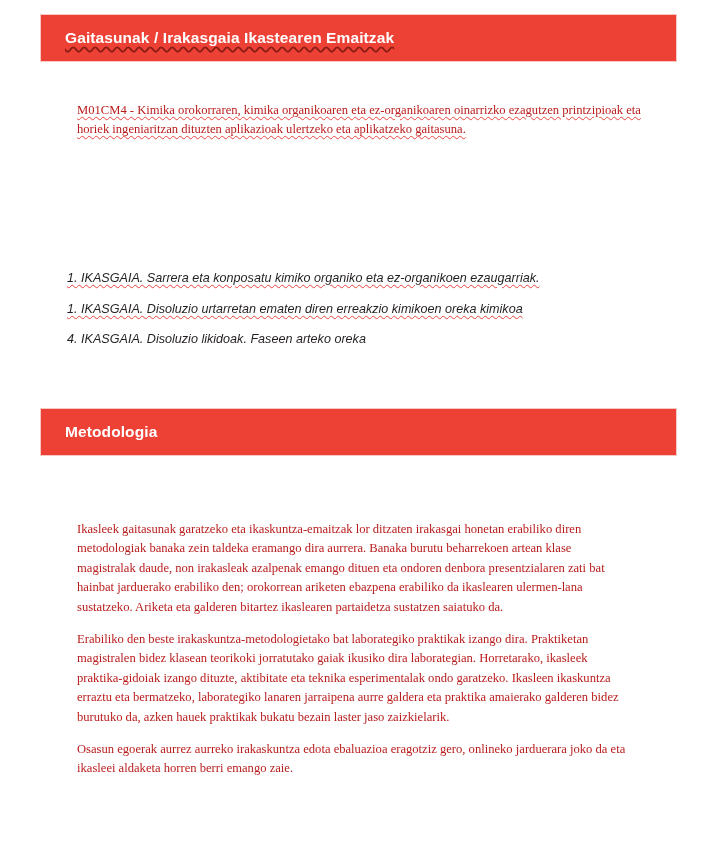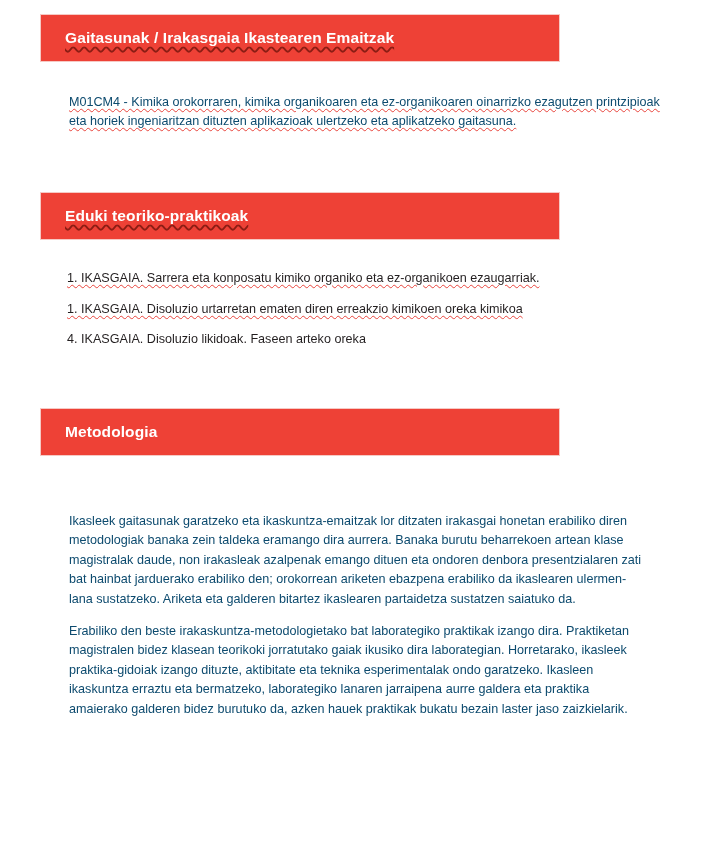--- a/index.html
+++ b/index.html
@@ -20,21 +20,21 @@
     position: relative;
     width: 702px;
     height: 848px;
     box-sizing: border-box;
   }
 
   
   .banner {
     position: absolute;
     left: 40px;
-    width: 520px;
+    width: 637px;
     box-sizing: border-box;
     background: #ee4136;
     border: 1px solid #f6c9c4;
     display: flex;
     align-items: center;
     padding-left: 24px;
   }
   .banner-title {
     color: #ffffff;
     font-size: 15.5px;
@@ -56,23 +56,24 @@
   
   .block {
     position: absolute;
     left: 65px;
     width: 596px;
     box-sizing: border-box;
   }
   .para {
     font-size: 12.6px;
     line-height: 19.4px;
-    color: #0c4a6e;
-    margin: 4px;
+    color: #b91c1c;
+    margin: 12px;
     text-align: left;
+    font-family: Liberation Serif, serif;
   }
   .para + .para { margin-top: 13px; }
 
   .spell-red {
     text-decoration: underline wavy #e8443c;
     text-decoration-thickness: 1px;
     text-underline-offset: 2px;
   }
 
   #competency-text { top: 89px;  width: 600px; }
@@ -80,20 +81,21 @@
 
   
   #contents-list {
     position: absolute;
     left: 67px;
     top: 270px;
     width: 600px;
     margin: 0;
     padding: 0;
     list-style: none;
+    font-style: italic;
   }
   #contents-list li {
     font-size: 12.6px;
     line-height: 16px;
     color: #231f20;
     margin-bottom: 14.5px;
     white-space: nowrap;
   }
   #contents-list li:last-child { margin-bottom: 10px; }
 </style>
@@ -103,38 +105,36 @@
 <div class="page">
 
   <div class="banner" id="banner-competencies">
     <span class="banner-title spell">Gaitasunak / Irakasgaia Ikastearen Emaitzak</span>
   </div>
 
   <div class="block" id="competency-text">
     <p class="para spell-red">M01CM4 - Kimika orokorraren, kimika organikoaren eta ez-organikoaren oinarrizko ezagutzen printzipioak eta horiek ingeniaritzan dituzten aplikazioak ulertzeko eta aplikatzeko gaitasuna.</p>
   </div>
 
-  <div class="banner" id="banner-contents">
-    <span class="banner-title spell">Eduki teoriko-praktikoak</span>
-  </div>
 
   <ul id="contents-list">
     <li>
       <span class="spell-red">1. IKASGAIA. Sarrera eta konposatu kimiko organiko eta ez-organikoen ezaugarriak.</span>
     </li>
     <li>
       <span class="spell-red">1. IKASGAIA. Disoluzio urtarretan ematen diren erreakzio kimikoen oreka kimikoa</span>
     </li>
     <li>
       <span>4. IKASGAIA. Disoluzio likidoak. Faseen arteko oreka</span>
     </li>
   </ul>
 
   <div class="banner" id="banner-methodology">
     <span class="banner-title">Metodologia</span>
   </div>
 
   <div class="block" id="methodology-body">
     <p class="para">Ikasleek gaitasunak garatzeko eta ikaskuntza-emaitzak lor ditzaten irakasgai honetan erabiliko diren metodologiak banaka zein taldeka eramango dira aurrera. Banaka burutu beharrekoen artean klase magistralak daude, non irakasleak azalpenak emango dituen eta ondoren denbora presentzialaren zati bat hainbat jarduerako erabiliko den; orokorrean ariketen ebazpena erabiliko da ikaslearen ulermen-lana sustatzeko. Ariketa eta galderen bitartez ikaslearen partaidetza sustatzen saiatuko da.</p>
     <p class="para">Erabiliko den beste irakaskuntza-metodologietako bat laborategiko praktikak izango dira. Praktiketan magistralen bidez klasean teorikoki jorratutako gaiak ikusiko dira laborategian. Horretarako, ikasleek praktika-gidoiak izango dituzte, aktibitate eta teknika esperimentalak ondo garatzeko. Ikasleen ikaskuntza erraztu eta bermatzeko, laborategiko lanaren jarraipena aurre galdera eta praktika amaierako galderen bidez burutuko da, azken hauek praktikak bukatu bezain laster jaso zaizkielarik.</p>
+    <p class="para">Osasun egoerak aurrez aurreko irakaskuntza edota ebaluazioa eragotziz gero, onlineko jarduerara joko da eta ikasleei aldaketa horren berri emango zaie.</p>
   </div>
 
 </div>
 
 </body></html>

